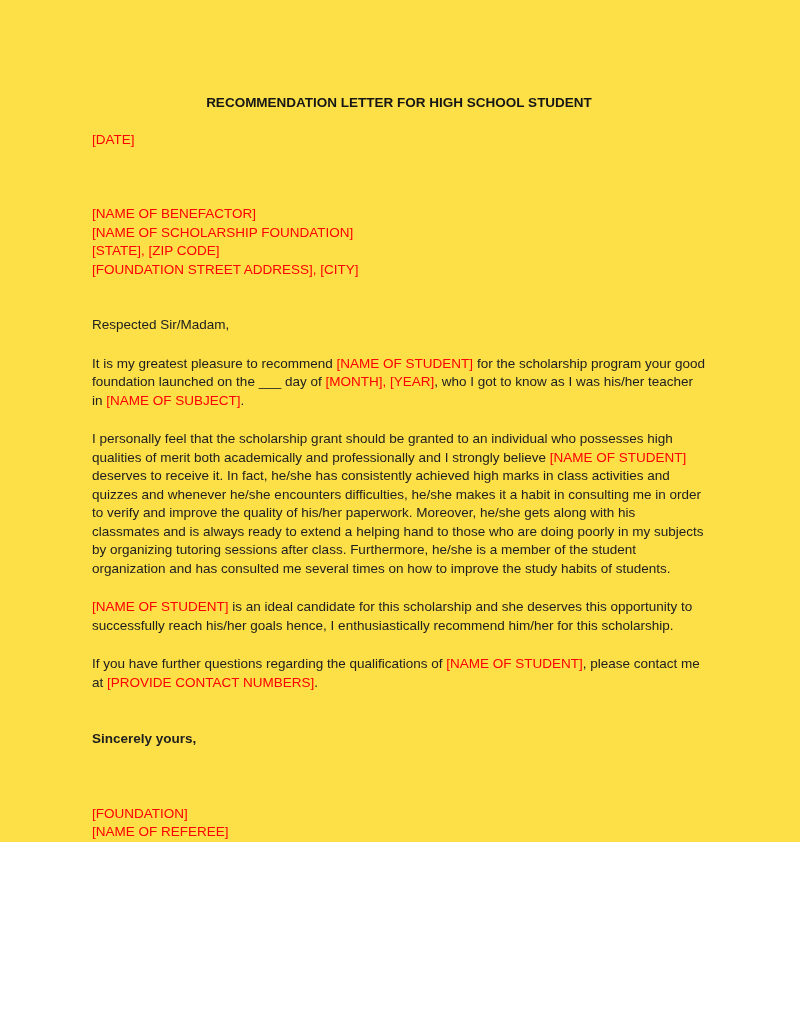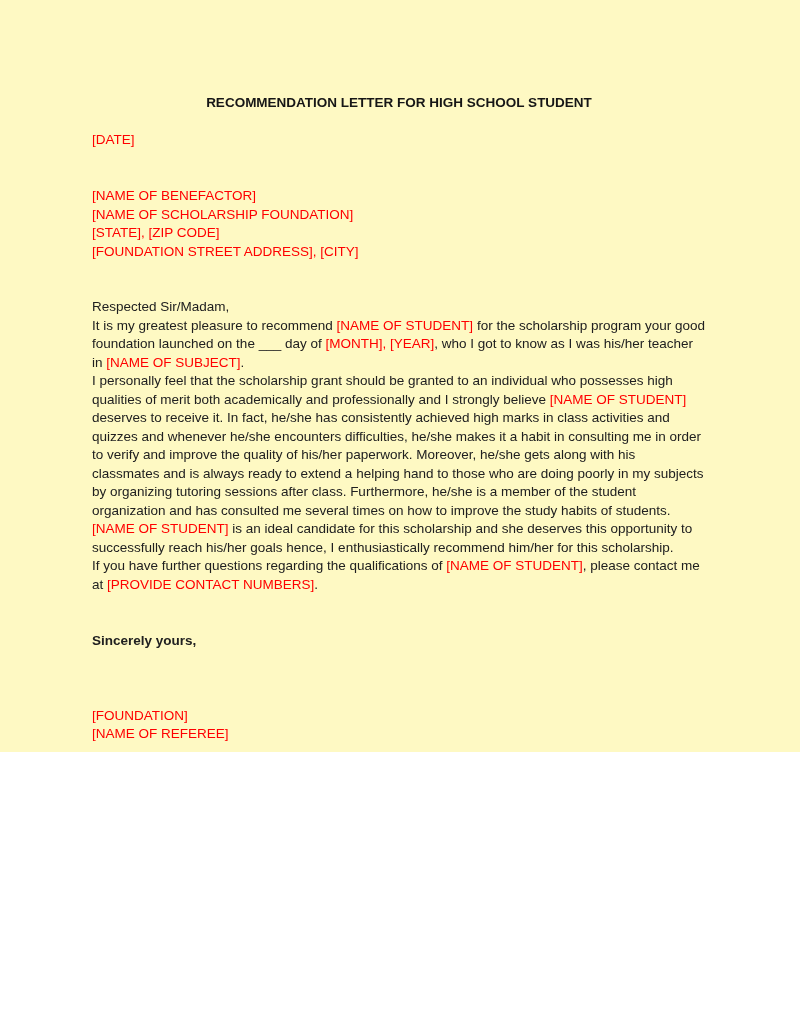--- a/index.html
+++ b/index.html
@@ -3,43 +3,43 @@
 <meta charset="utf-8">
 <style>
   html, body {
     margin: 0;
     padding: 0;
     background: #ffffff;
   }
   .page {
     position: relative;
     width: 800px;
-    height: 752px;
-    background: #fef9c3;
+    height: 842px;
+    background: #fde047;
     box-sizing: border-box;
     padding: 94px 94px 0 92px;
     font-family: "Liberation Sans", "DejaVu Sans", sans-serif;
     font-size: 13.5px;
     line-height: 18.5px;
     color: #202020;
     overflow: hidden;
   }
   .title {
     margin: 0;
     font-size: 13.5px;
     line-height: 18.5px;
     font-weight: 700;
     text-align: center;
     color: #161616;
   }
   p, .block { margin: 0; }
   .date-block      { margin-top: 18px; }
-  .recipient-block { margin-top: 38px; }
+  .recipient-block { margin-top: 56px; }
   .salutation      { margin-top: 37px; }
-  .para            { }
+  .para            { margin-top: 20px; }
   .closing         { margin-top: 38px; font-weight: bold; }
   .signature-block { margin-top: 56px; }
   .ph { color: #ff0000; }
 </style>
 </head>
 <body>
 
 <div class="page">
 
   <h1 class="title">RECOMMENDATION LETTER FOR HIGH SCHOOL STUDENT</h1>

